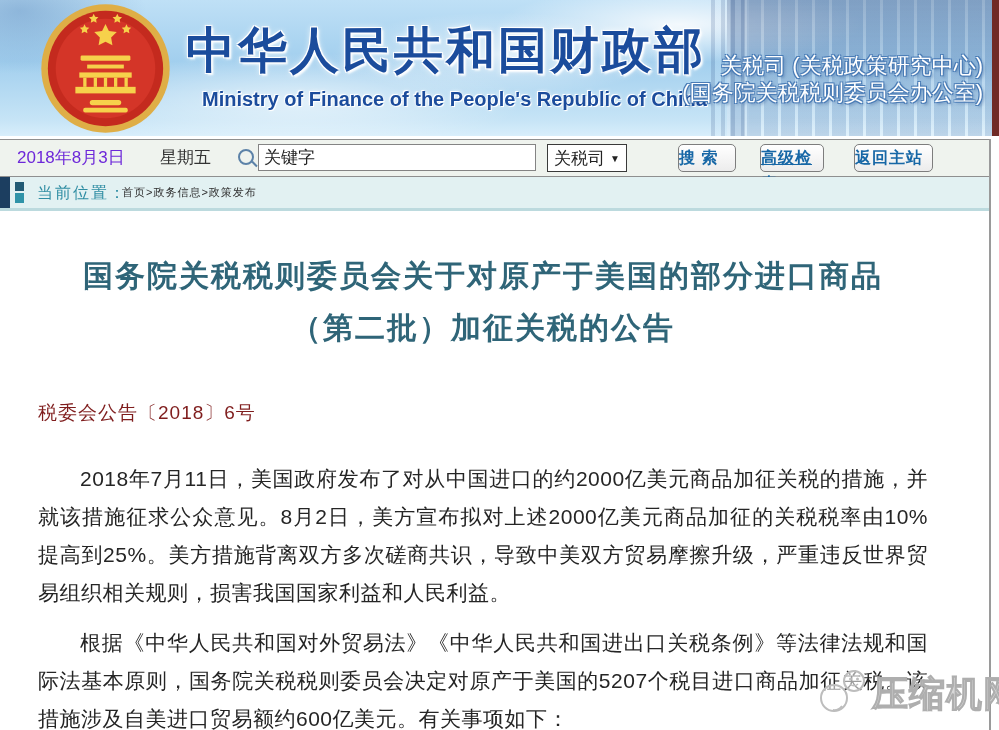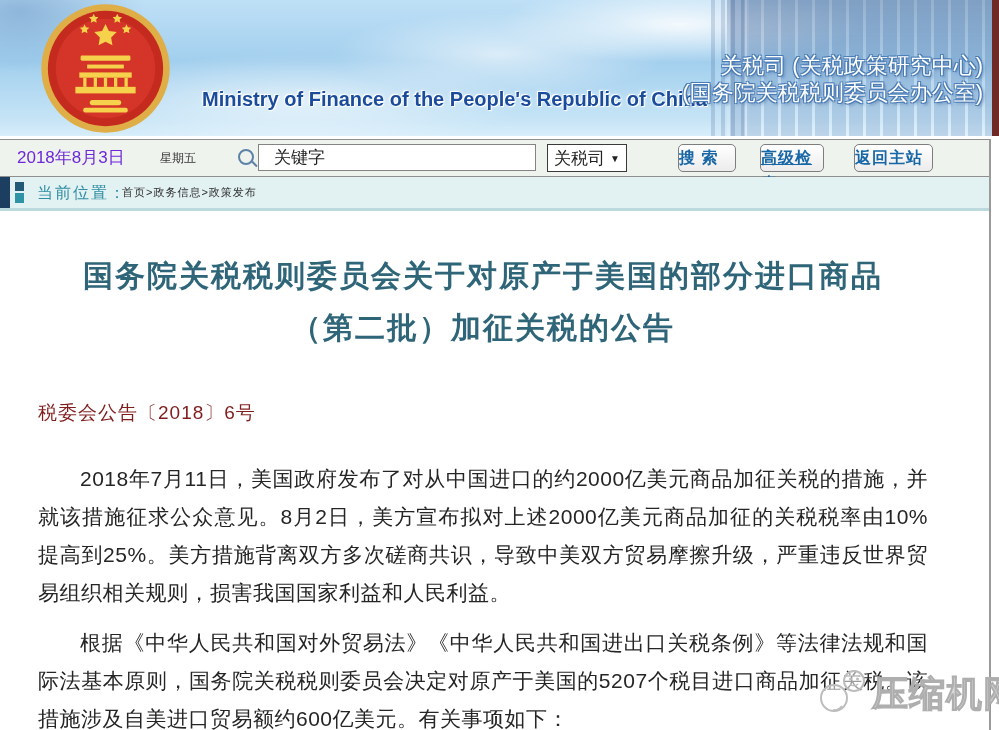--- a/index.html
+++ b/index.html
@@ -29,25 +29,25 @@
   .site-subtitle{position:absolute;left:202px;top:88px;font-size:20px;font-weight:bold;color:#1b4c9c;
     white-space:nowrap;text-shadow:1px 1px 0 #fff,-1px -1px 0 #fff,0 0 4px rgba(255,255,255,.9);}
   .dept{position:absolute;right:16px;top:52px;text-align:right;font-size:22px;font-weight:normal;
     color:#fff;line-height:27px;white-space:nowrap;
     text-shadow:-1px -1px 0 #4a7cb6,1px -1px 0 #4a7cb6,-1px 1px 0 #4a7cb6,1px 1px 0 #4a7cb6,2px 2px 3px rgba(40,80,140,.55);}
 
   
   .searchbar{position:absolute;top:139px;left:0;width:991px;height:38px;box-sizing:border-box;
     background:#eff3ee;border-top:1px solid #8f8f8f;border-bottom:1px solid #8f8f8f;}
   .date-txt{position:absolute;left:17px;top:0;line-height:36px;font-size:17px;color:#6d28d9;}
-  .weekday-txt{position:absolute;left:160px;top:0;line-height:36px;font-size:12px;color:#333;}
+  .weekday-txt{position:absolute;left:160px;top:0;line-height:36px;font-size:17px;color:#333;}
   .magnifier{position:absolute;left:238px;top:9px;width:12px;height:12px;border:2px solid #5c82a8;border-radius:50%;}
   .magnifier::after{content:"";position:absolute;left:11px;top:12px;width:7px;height:2px;background:#5c82a8;transform:rotate(45deg);}
   .kw-input{position:absolute;left:258px;top:4px;width:278px;height:27px;box-sizing:border-box;
-    border:1px solid #848484;background:#fff;font-size:17px;color:#1e1e1e;padding:0 15px;font-family:inherit;}
+    border:1px solid #848484;background:#fff;font-size:17px;color:#1e1e1e;padding:0 5px;font-family:inherit;}
   .cat-select{position:absolute;left:547px;top:4px;width:80px;height:28px;box-sizing:border-box;
     border:1px solid #3a3a3a;background:#fff;display:flex;align-items:center;justify-content:space-between;
     padding:0 6px;font-size:17px;color:#222;cursor:pointer;}
   .cat-select .arrow{font-size:10px;color:#222;}
   .btn{position:absolute;top:4px;height:28px;box-sizing:border-box;border:1px solid #7d7d7d;border-radius:5px;
     background:linear-gradient(#ffffff,#ececec);color:#1767a6;font-size:16px;font-weight:bold;
     text-align:left;line-height:26px;cursor:pointer;letter-spacing:1px;}
   .btn-search{left:678px;width:58px;}
   .btn-adv{left:760px;width:64px;text-decoration:underline;}
   .btn-home{left:854px;width:79px;}
@@ -105,20 +105,21 @@
           <rect x="41" y="57" width="2.5" height="7"></rect>
           <rect x="48.75" y="57" width="2.5" height="7"></rect>
           <rect x="56.5" y="57" width="2.5" height="7"></rect>
           <rect x="64.5" y="57" width="2.5" height="7"></rect>
           <rect x="27" y="64" width="46" height="5"></rect>
           <rect x="38" y="74" width="24" height="4" rx="2"></rect>
           <rect x="33" y="80" width="34" height="3.5" rx="1.5"></rect>
         </g>
       </svg>
     </div>
+    <div class="site-title">中华人民共和国财政部</div>
     <div class="site-subtitle">Ministry of Finance of the People's Republic of China</div>
     <div class="dept">
       <div>关税司 (关税政策研究中心)</div>
       <div>(国务院关税税则委员会办公室)</div>
     </div>
   </div>
 
   <div class="searchbar">
     <span class="date-txt">2018年8月3日</span>
     <span class="weekday-txt">星期五</span>

